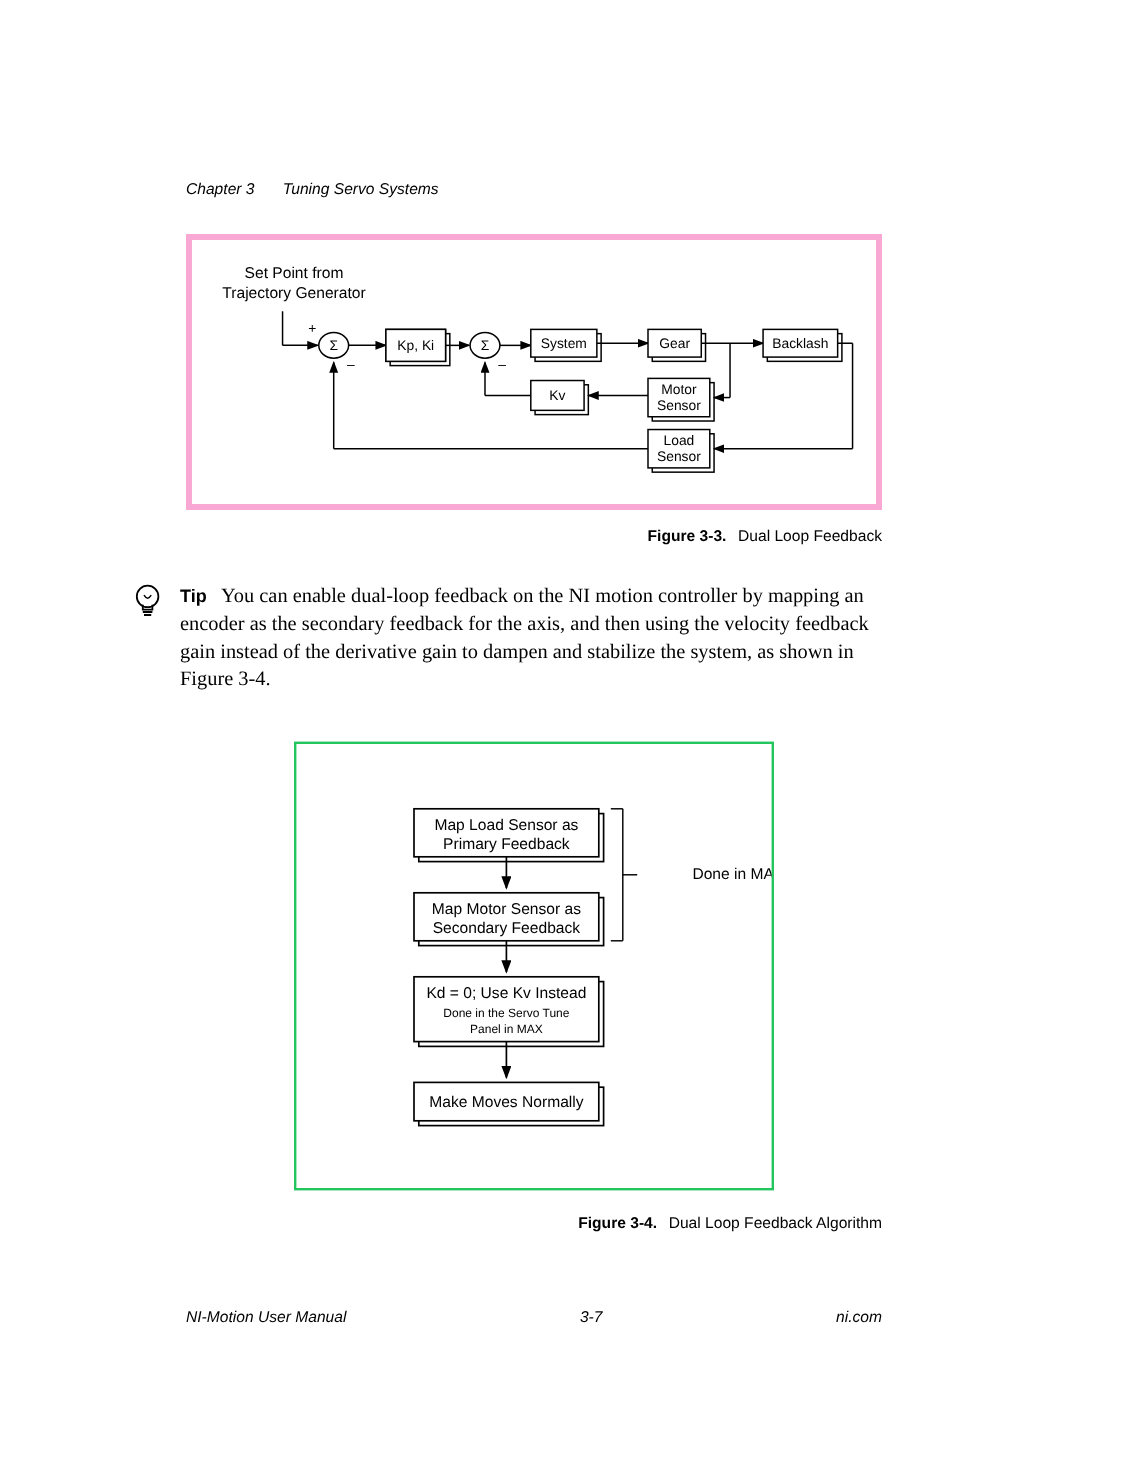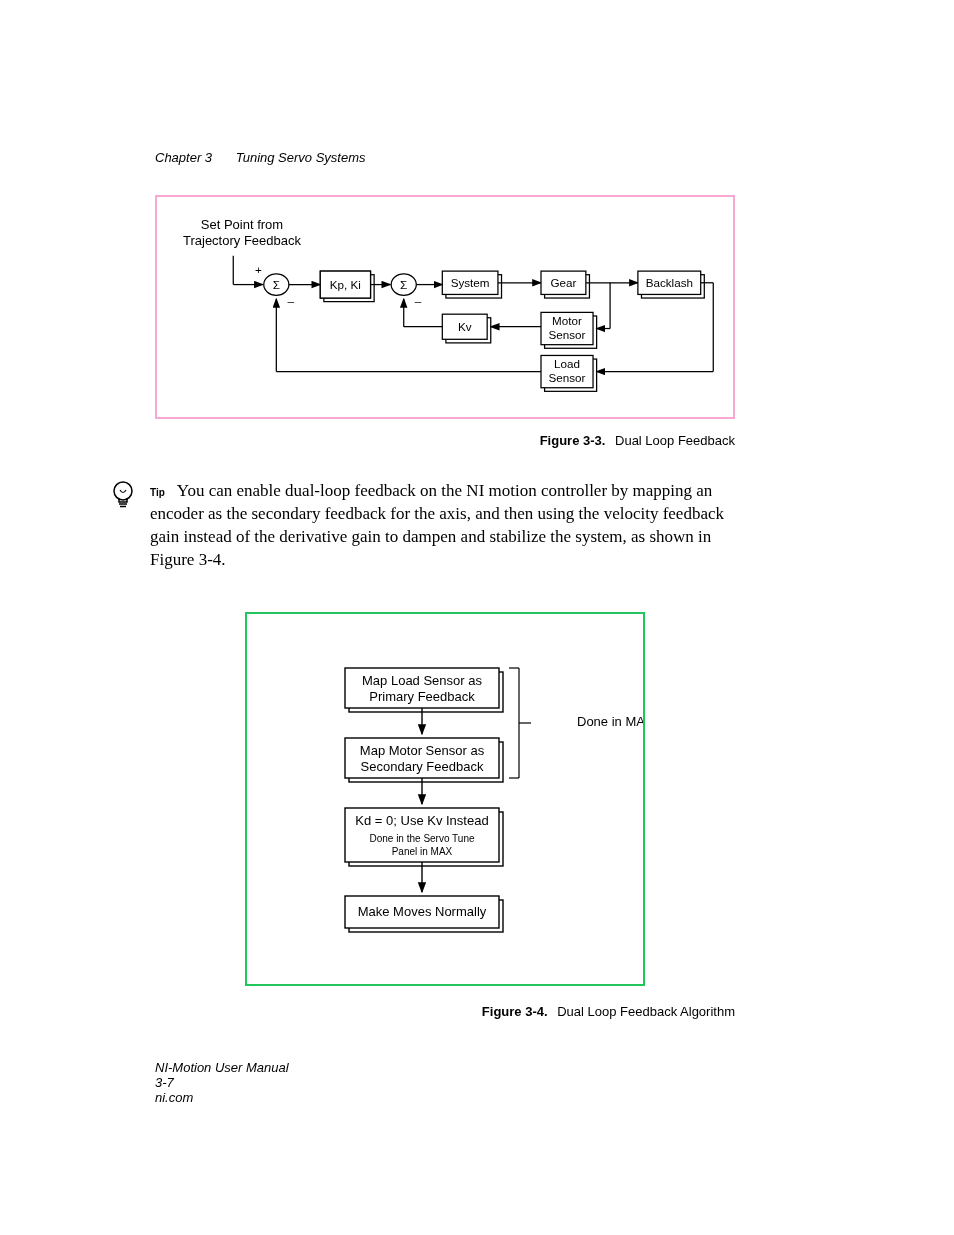--- a/index.html
+++ b/index.html
@@ -29,21 +29,21 @@
     margin-right: 20px;
   }
   .content {
     position: absolute;
     top: 195px;
     left: 155px;
     right: 155px;
   }
   
   .fig1 {
-    border: 2px solid #f9a8d4;
+    border: 5px solid #f9a8d4;
     height: 220px;
     position: relative;
     font-family: Arial, Helvetica, sans-serif;
     font-size: 13px;
   }
   .setpoint {
     position: absolute;
     left: 20px;
     top: 20px;
     width: 130px;
@@ -93,21 +93,21 @@
   }
   .tipicon svg { width: 26px; height: 30px; }
   .tiptext {
     flex: 1;
     font-size: 17px;
     line-height: 1.35;
   }
   .tiptext .tiplabel {
     font-family: Arial, Helvetica, sans-serif;
     font-weight: bold;
-    font-size: 10px;
+    font-size: 15px;
     margin-right: 12px;
   }
   
   .fig2wrap {
     margin-top: 40px;
     text-align: center;
   }
   .fig2 {
     display: inline-block;
     border: 2px solid #22c55e;
@@ -122,39 +122,38 @@
   .footer {
     position: absolute;
     bottom: 130px;
     left: 155px;
     right: 155px;
     font-family: Arial, Helvetica, sans-serif;
     font-style: italic;
     font-size: 13px;
     display: flex;
     justify-content: space-between;
-    flex-direction: column;
   }
 </style>
 </head>
 <body>
 
 <div class="page">
 
   <div class="header">
     <span class="chap">Chapter 3</span>
     <span>Tuning Servo Systems</span>
   </div>
 
   <div class="content">
 
     <div class="fig1">
       <div class="setpoint">
         <span>Set Point from</span><br>
-        <span>Trajectory Feedback</span>
+        <span>Trajectory Generator</span>
       </div>
       <svg viewBox="0 0 642 220">
         <defs>
           <marker id="ah" markerWidth="8" markerHeight="8" refX="7" refY="3" orient="auto">
             <path d="M0,0 L8,3 L0,6 Z" fill="#000"></path>
           </marker>
         </defs>
 
         <line x1="85" y1="53" x2="85" y2="85" stroke="#000" stroke-width="1.4"></line>
         <line x1="85" y1="85" x2="118" y2="85" stroke="#000" stroke-width="1.4" marker-end="url(#ah)"></line>

